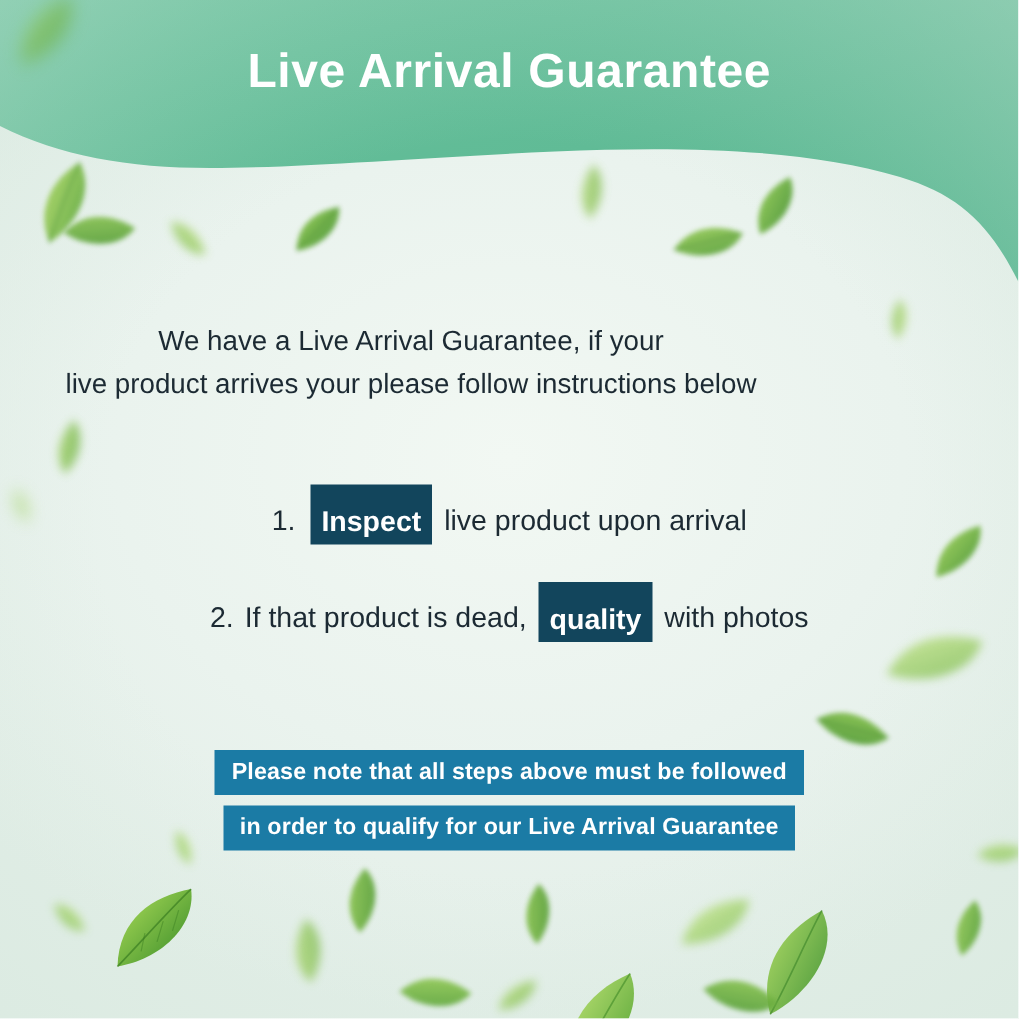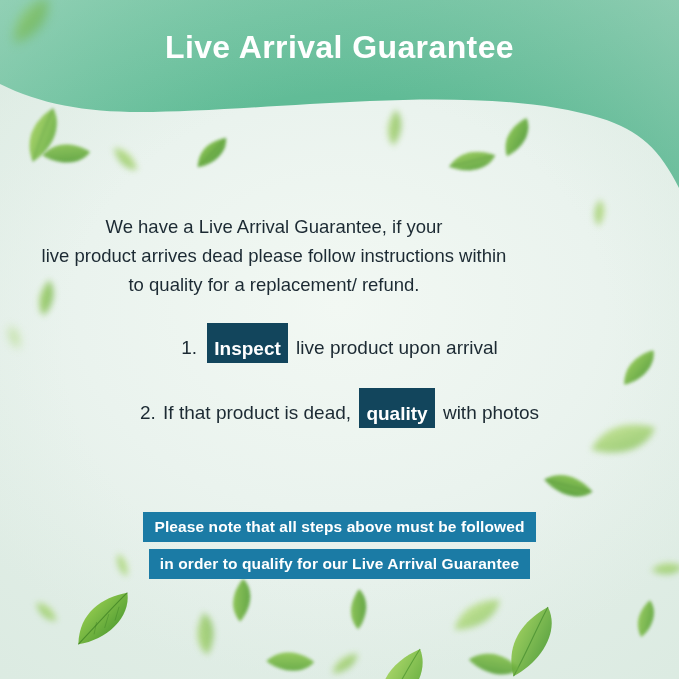--- a/index.html
+++ b/index.html
@@ -98,21 +98,21 @@
     line-height: 23px;
     vertical-align: baseline;
     position: relative;
     top: 1px;
   }
 
   
   .notice {
     position: absolute;
     left: 0;
-    top: 512px;
+    top: 500px;
     width: 679px;
     text-align: center;
     z-index: 6;
   }
   .notice-line {
     display: block;
     margin: 0 auto 7px auto;
     background: #1b7ba5;
     color: #ffffff;
     font-size: 15.5px;
@@ -503,22 +503,21 @@
         <path d="M1 16 C6 4 18 0 29 1 C26 12 13 18 1 16 Z" fill="url(#lg28)"></path>
       </svg>
   </div>
 
   <div class="bg-vignette"></div>
 
   <div class="title">Live Arrival Guarantee</div>
 
   <div class="intro">
     <span class="line">We have a Live Arrival Guarantee, if your</span>
-    <span class="line">live product arrives dead please follow instructions within</span>
-    <span class="line">to quality for a replacement/ refund.</span>
+    <span class="line">live product arrives your please follow instructions below</span>
   </div>
 
   <div class="steps">
 
     <div class="step">
       <span class="num">1.</span>
       <span class="hl">Inspect</span>
       <span>live product upon arrival</span>
     </div>
 

